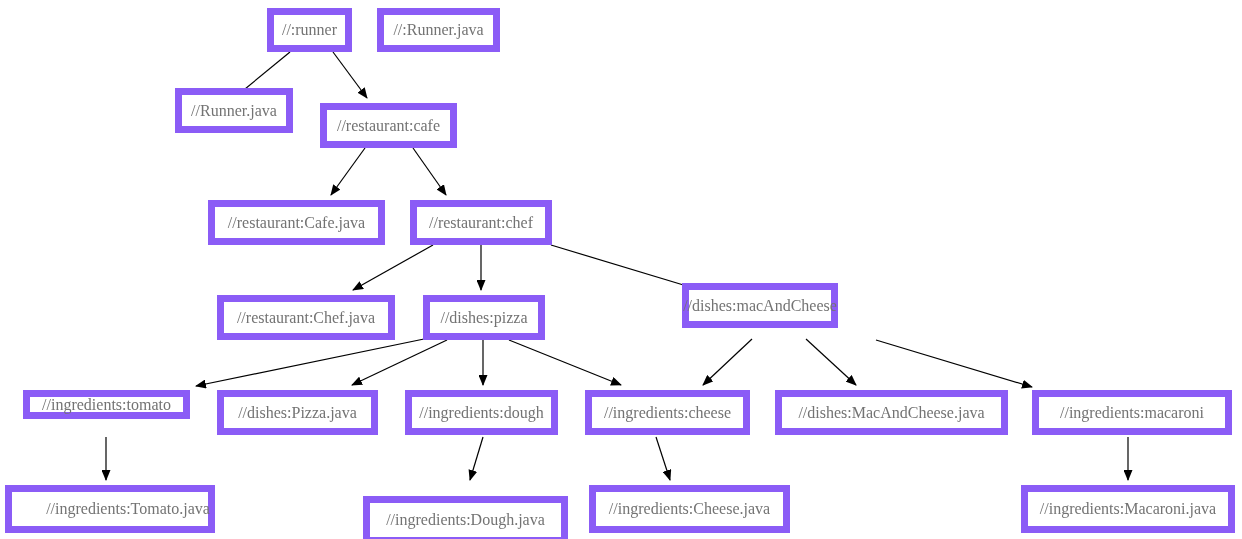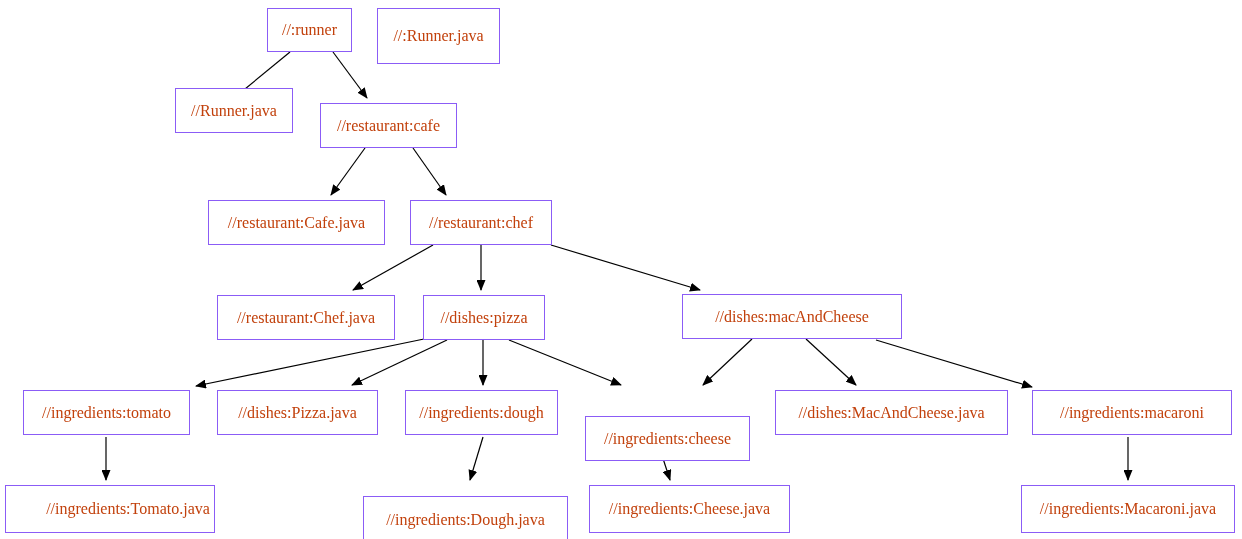--- a/index.html
+++ b/index.html
@@ -23,27 +23,27 @@
     height: 539px;
   }
   .edges-layer line {
     stroke: #000000;
     stroke-width: 1.2;
   }
   .node {
     position: absolute;
     box-sizing: border-box;
     background: #ffffff;
-    border: 1px solid #8b5cf6;
+    border: 7px solid #8b5cf6;
     display: flex;
     align-items: center;
     justify-content: center;
     white-space: nowrap;
     font-size: 16px;
-    color: #c2410c;
+    color: #737373;
   }
 </style>
 </head>
 <body>
 
 <div class="canvas">
 
   <svg class="edges-layer" width="1242" height="539" viewBox="0 0 1242 539">
     <defs>
       <marker id="arrow" markerWidth="12" markerHeight="9" refX="10" refY="4.5" orient="auto" markerUnits="userSpaceOnUse">
@@ -66,21 +66,21 @@
     <line x1="876" y1="340" x2="1032" y2="387" marker-end="url(#arrow)"></line>
     <line x1="106" y1="437" x2="106" y2="480" marker-end="url(#arrow)"></line>
     <line x1="483" y1="437" x2="470" y2="480" marker-end="url(#arrow)"></line>
     <line x1="656" y1="437" x2="670" y2="480" marker-end="url(#arrow)"></line>
     <line x1="1128" y1="437" x2="1128" y2="480" marker-end="url(#arrow)"></line>
   </svg>
 
   <div class="node" style="left:267px; top:8px;   width:85px;  height:44px;">
       <span>//:runner</span>
     </div>
-  <div class="node" style="left:377px; top:8px;   width:123px; height:56px;">
+  <div class="node" style="left:377px; top:8px;   width:123px; height:44px;">
       <span>//:Runner.java</span>
     </div>
 
   <div class="node" style="left:175px; top:88px; width:118px; height:45px;">
       <span>//Runner.java</span>
     </div>
   <div class="node" style="left:320px; top:103px; width:137px; height:45px;">
       <span>//restaurant:cafe</span>
     </div>
 
@@ -90,34 +90,34 @@
   <div class="node" style="left:410px; top:200px; width:142px; height:45px;">
       <span>//restaurant:chef</span>
     </div>
 
   <div class="node" style="left:423px; top:295px; width:122px; height:45px;">
       <span>//dishes:pizza</span>
     </div>
   <div class="node" style="left:217px; top:295px; width:178px; height:45px;">
       <span>//restaurant:Chef.java</span>
     </div>
-  <div class="node" style="left:682px; top:294px; width:220px; height:45px;">
+  <div class="node" style="left:682px; top:283px; width:156px; height:45px;">
       <span>//dishes:macAndCheese</span>
     </div>
 
-  <div class="node" style="left:23px;   top:390px; width:167px; height:45px;">
+  <div class="node" style="left:23px;   top:390px; width:167px; height:29px;">
       <span>//ingredients:tomato</span>
     </div>
   <div class="node" style="left:217px;  top:390px; width:161px; height:45px;">
       <span>//dishes:Pizza.java</span>
     </div>
   <div class="node" style="left:405px;  top:390px; width:153px; height:45px;">
       <span>//ingredients:dough</span>
     </div>
-  <div class="node" style="left:585px;  top:390px; width:165px; height:45px;margin-top:26px;">
+  <div class="node" style="left:585px;  top:390px; width:165px; height:45px;">
       <span>//ingredients:cheese</span>
     </div>
   <div class="node" style="left:775px;  top:390px; width:233px; height:45px;justify-content:center;">
       <span>//dishes:MacAndCheese.java</span>
     </div>
   <div class="node" style="left:1032px; top:390px; width:200px; height:45px;">
       <span>//ingredients:macaroni</span>
     </div>
 
   <div class="node" style="left:5px;    top:485px; width:210px; height:48px;padding-left:36px;">

